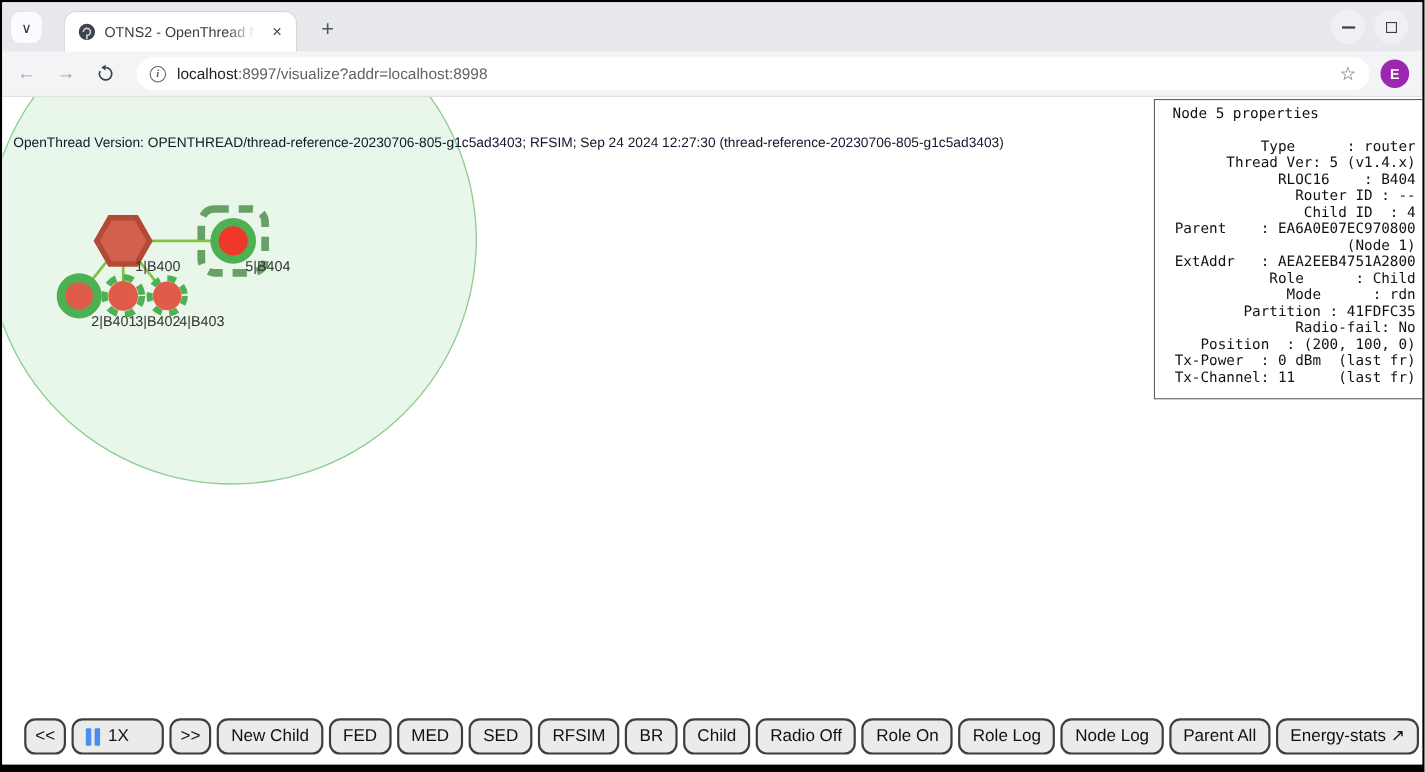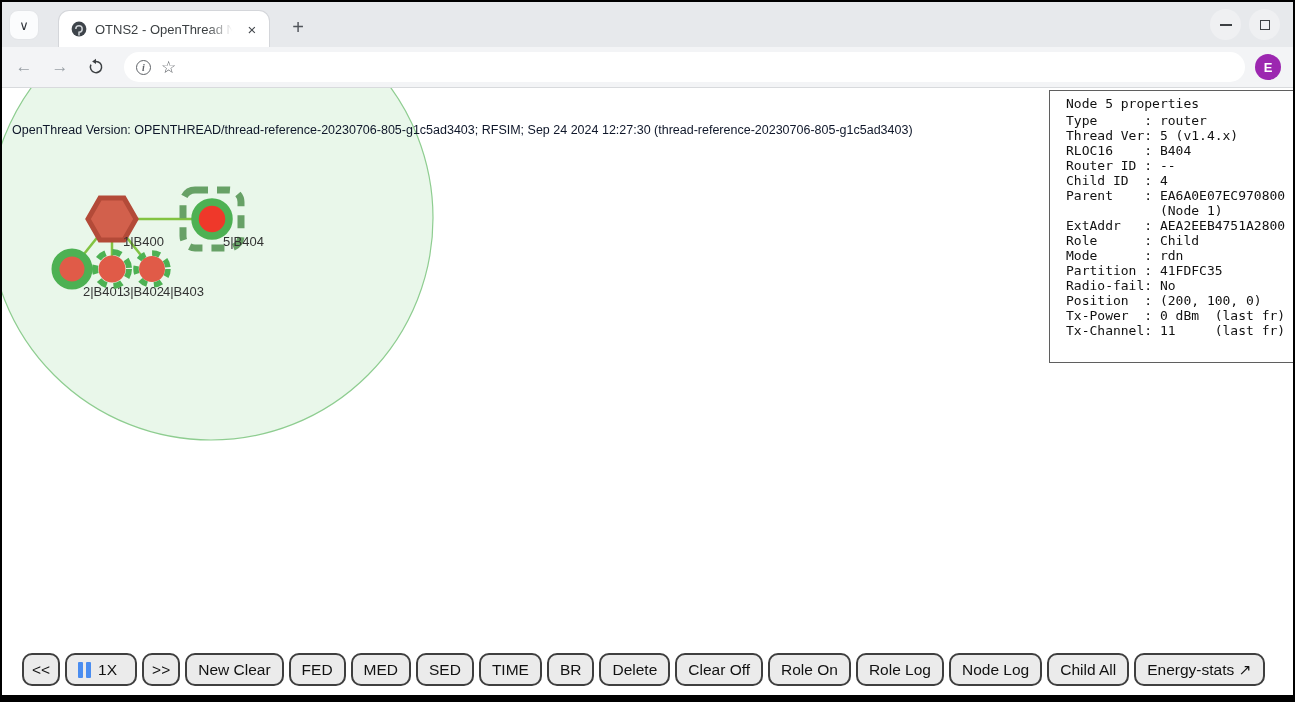--- a/index.html
+++ b/index.html
@@ -105,37 +105,37 @@
   .versionline {
     position: absolute; left: 10px; top: 35px;
     font-size: 12.5px; color: #0f172a; white-space: pre;
   }
   .props-panel {
     position: absolute; left: 1047px; top: 2px; width: 255px; height: 273px;
     background: #fff; border: 1px solid #5f5f5f; padding: 5px 16px;
     font: 13px "DejaVu Sans Mono", monospace; color: #111;
   }
   .props-title { line-height: 15px; white-space: pre; }
-  .props-body { line-height: 15px; white-space: pre; margin-top: 2px; font: inherit; }
+  .props-body { line-height: 15px; white-space: pre; margin-top: 15px; font: inherit; text-align: right; }
 
   .node-label { font: 13px "Liberation Sans", sans-serif; fill: #333; }
 
   
   .toolbar {
     position: absolute; left: 20px; bottom: 9px;
     display: flex; align-items: stretch; gap: 5px;
   }
   .tb-btn {
     background: #ebebeb; border: 2px solid #3f3f3f; border-radius: 10px;
     height: 33px; padding: 0 11px; font-size: 15.5px; color: #111;
     font-family: "Liberation Sans", sans-serif;
     display: flex; align-items: center; gap: 7px; cursor: pointer; white-space: nowrap;
   }
   .tb-btn.narrow { padding: 0 8px; }
-  .tb-btn.speed { width: 72px; }
+  .tb-btn.speed { width: 84px; }
   .pause-bars { display: flex; gap: 3px; }
   .pause-bars i { display: block; width: 5px; height: 16px; background: #4a8df0; border-radius: 1px; }
 </style>
 </head>
 <body>
 
 <div class="window">
 
   <div class="tabstrip">
     <div class="tab-chevron-btn">
@@ -168,20 +168,21 @@
       <span>→</span>
     </div>
     <div class="nav-icon nav-reload">
       <svg width="18" height="18" viewBox="0 0 24 24">
         <path d="M12 4.5 A 7.5 7.5 0 1 1 5.2 8.8" stroke="#3c4043" stroke-width="2" fill="none"></path>
         <path d="M12 1 l0 7 l-5.2 -3.5 z" fill="#3c4043"></path>
       </svg>
     </div>
     <div class="omnibox">
       <span class="info-icon">i</span>
+      <span class="url"><span class="host">localhost</span><span class="rest">:8997/visualize?addr=localhost:8998</span></span>
       <span class="star-icon">☆</span>
     </div>
     <div class="avatar">E</div>
   </div>
 
   <div class="content">
 
     <svg class="net-canvas" width="1045" height="607">
 
       <circle cx="209" cy="130" r="222" fill="#e9f7ea" stroke="#8ecd90" stroke-width="1.2"></circle>
@@ -247,30 +248,30 @@
     <div class="toolbar">
       <button class="tb-btn narrow">&lt;&lt;</button>
       <button class="tb-btn speed">
         <span class="pause-bars">
             <i></i>
             <i></i>
           </span>
         <span>1X</span>
       </button>
       <button class="tb-btn narrow">&gt;&gt;</button>
-      <button class="tb-btn">New Clear</button>
+      <button class="tb-btn">New Child</button>
       <button class="tb-btn">FED</button>
       <button class="tb-btn">MED</button>
       <button class="tb-btn">SED</button>
-      <button class="tb-btn">TIME</button>
+      <button class="tb-btn">RFSIM</button>
       <button class="tb-btn">BR</button>
-      <button class="tb-btn">Delete</button>
-      <button class="tb-btn">Clear Off</button>
+      <button class="tb-btn">Child</button>
+      <button class="tb-btn">Radio Off</button>
       <button class="tb-btn">Role On</button>
       <button class="tb-btn">Role Log</button>
       <button class="tb-btn">Node Log</button>
-      <button class="tb-btn">Child All</button>
+      <button class="tb-btn">Parent All</button>
       <button class="tb-btn">Energy-stats ↗</button>
 
     </div>
 
   </div>
 </div>
 
 </body></html>

